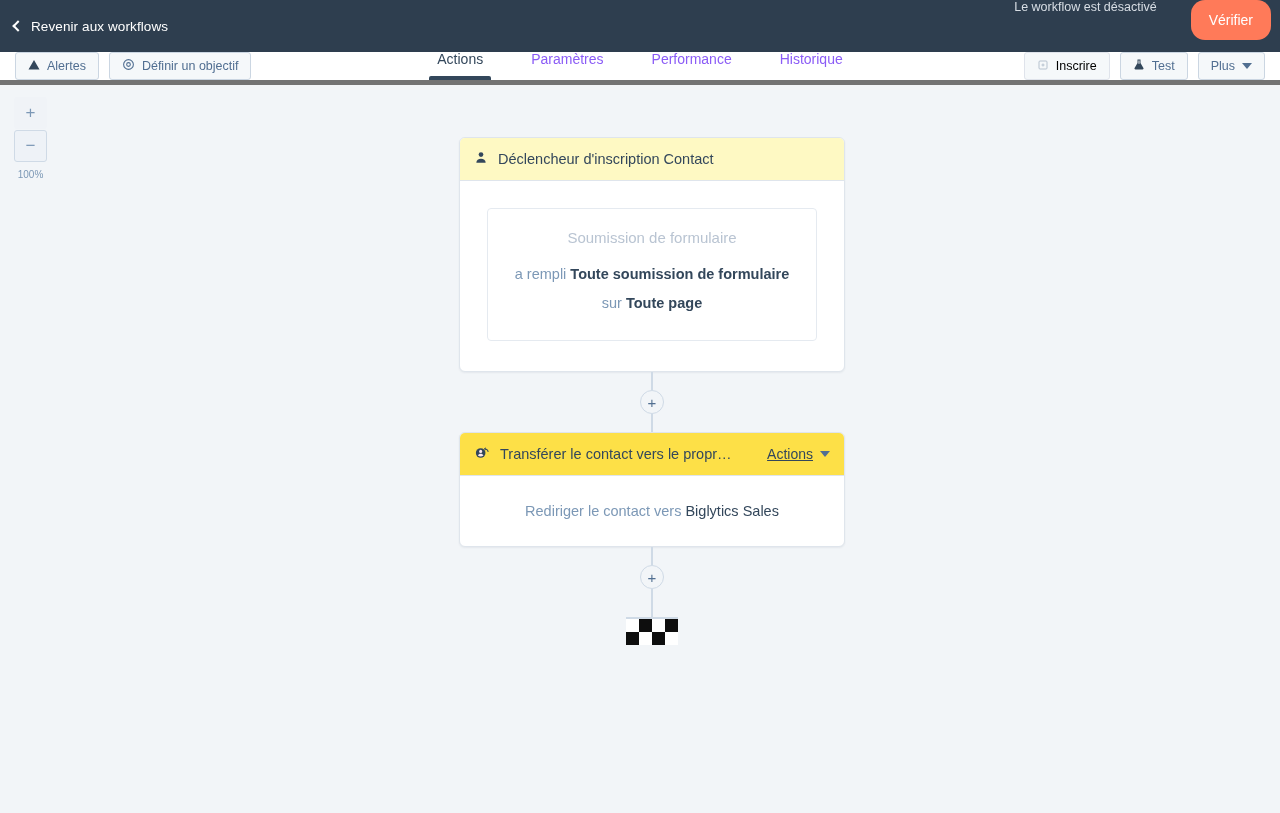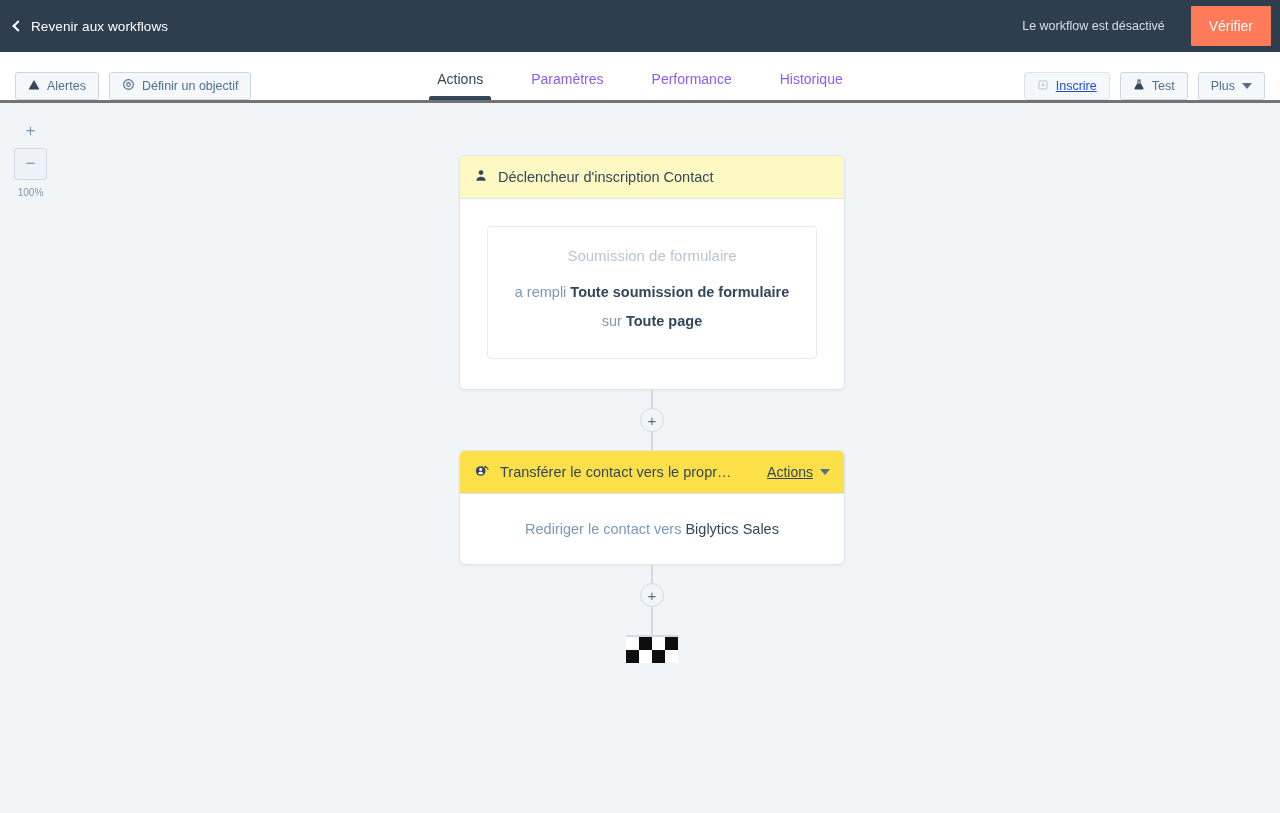--- a/index.html
+++ b/index.html
@@ -52,50 +52,49 @@
   .wf-title {
     color: #ffffff;
     font-size: 20px;
     font-weight: normal;
     letter-spacing: .2px;
   }
   .pencil-icon { pointer-events: auto; cursor: pointer; display: flex; }
   .topbar-right {
     margin-left: auto;
     display: flex;
-    align-items: center;
-    gap: 8px;
+    gap: 16px;
     height: 100%;
   }
   .wf-status {
     color: #d8dee5;
     font-size: 12.5px;
     margin-right: 18px;
   }
   .btn-verify {
     background: #ff7a59;
     color: #ffffff;
     font-size: 14px;
     border: none;
-    border-radius: 1px;
+    border-radius: 14px;
     padding: 0 18px;
     height: 40px;
     margin-right: 9px;
     cursor: pointer;
     font-family: inherit;
   }
 
   
   .toolbar {
-    height: 51px;
+    height: 33px;
     background: #ffffff;
     display: flex;
     align-items: flex-end;
     position: relative;
-    border-bottom: 3px solid #737373;
+    border-bottom: 5px solid #737373;
   }
   .toolbar-left {
     display: flex;
     gap: 10px;
     padding-left: 15px;
   }
   .tbtn {
     display: inline-flex;
     align-items: center;
     gap: 7px;
@@ -103,21 +102,21 @@
     padding: 0 12px;
     font-size: 12.5px;
     color: #506e91;
     background: #f5f8fa;
     border: 1px solid #cbd6e2;
     border-radius: 3px;
     cursor: pointer;
     font-family: inherit;
     white-space: nowrap;
   }
-  .tbtn.disabled { color: #1d4ed8; border-color: #dfe3eb; background: #f5f8fa; cursor: default; text-decoration: underline; }
+  .tbtn.disabled { color: #000000; border-color: #dfe3eb; background: #f5f8fa; cursor: default; }
 
   .tabs {
     position: absolute;
     left: 0; right: 0;
     bottom: 0;
     display: flex;
     justify-content: center;
     gap: 0;
     height: 100%;
     align-items: flex-end;

